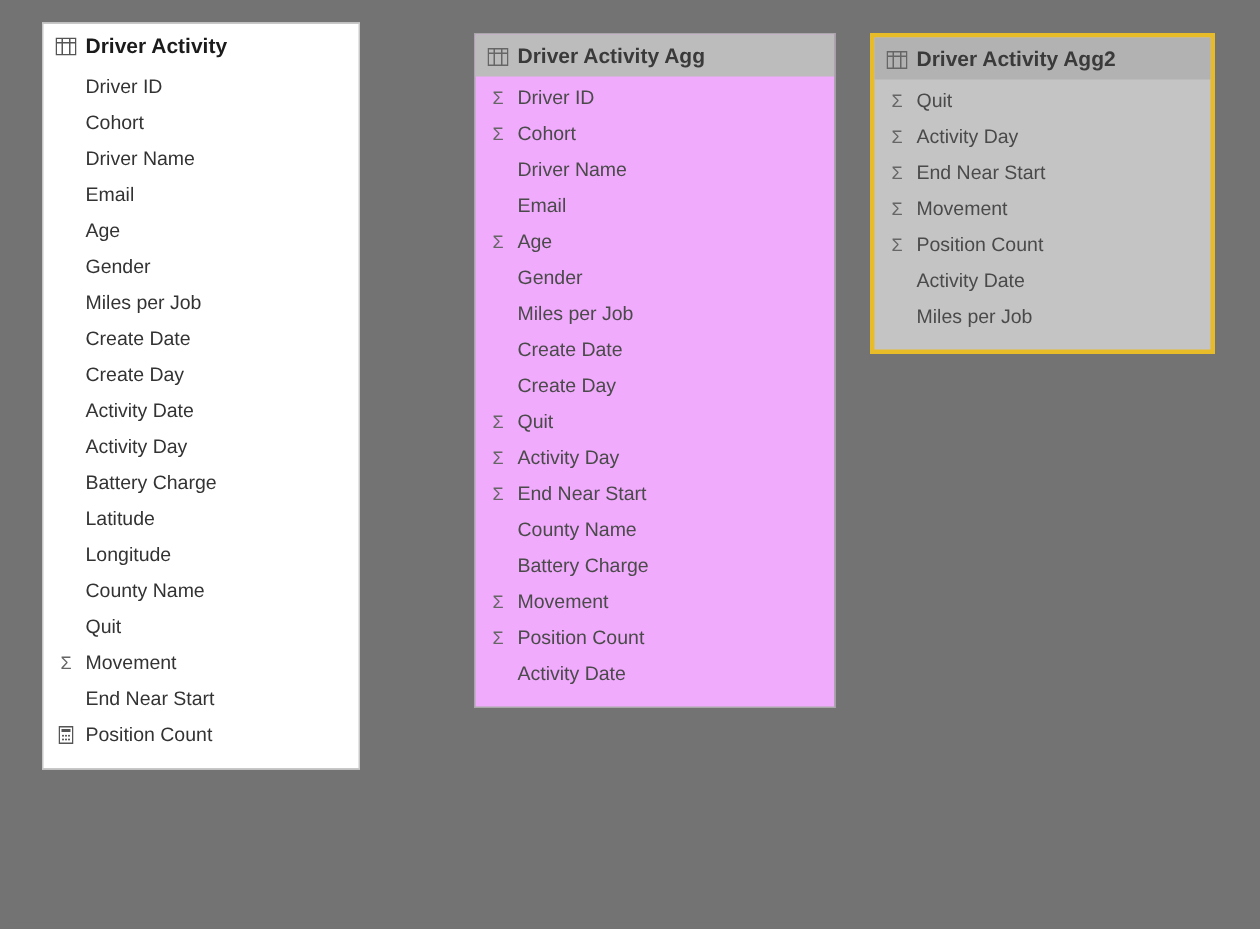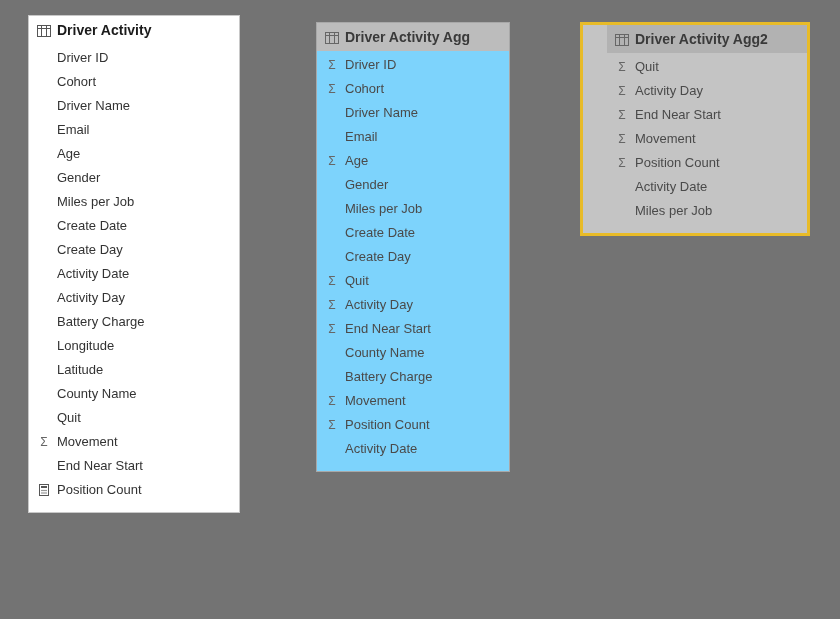--- a/index.html
+++ b/index.html
@@ -70,33 +70,32 @@
     }
     
     .card1 {
       top: 11px;
       left: 24px;
       width: 212px;
     }
     .card2 {
       top: 18px;
       left: 312px;
-      width: 194px;
-      background: #7dd3fc;
+      width: 241px;
+      background: #f0abfc;
       border: 1px solid #a8a8a8;
     }
     .card2 .field-row { color: #4a4a4a; }
     .card2 .table-header { color: #3a3a3a; background: #bcbcbc; }
     .card3 {
       top: 18px;
       left: 576px;
       width: 230px;
       background: #c4c4c4;
       border: 3px solid #e8bb28;
-      padding-left: 24px;
     }
     .card3 .field-row { color: #4a4a4a; }
     .card3 .table-header { color: #3a3a3a; background: #b2b2b2; }
     .sigma-icon {
       font-family: 'Segoe UI Symbol', Arial;
       font-size: 12px;
       color: #666;
     }
     .calc-icon {
       font-size: 11px;
@@ -195,27 +194,27 @@
     <div class="field-row">
           <span class="field-icon-slot">
             <span class="field-icon empty">·</span>
           </span>
           <span class="field-label">Battery Charge</span>
         </div>
     <div class="field-row">
           <span class="field-icon-slot">
             <span class="field-icon empty">·</span>
           </span>
+          <span class="field-label">Latitude</span>
+        </div>
+    <div class="field-row">
+          <span class="field-icon-slot">
+            <span class="field-icon empty">·</span>
+          </span>
           <span class="field-label">Longitude</span>
-        </div>
-    <div class="field-row">
-          <span class="field-icon-slot">
-            <span class="field-icon empty">·</span>
-          </span>
-          <span class="field-label">Latitude</span>
         </div>
     <div class="field-row">
           <span class="field-icon-slot">
             <span class="field-icon empty">·</span>
           </span>
           <span class="field-label">County Name</span>
         </div>
     <div class="field-row">
           <span class="field-icon-slot">
             <span class="field-icon empty">·</span>

